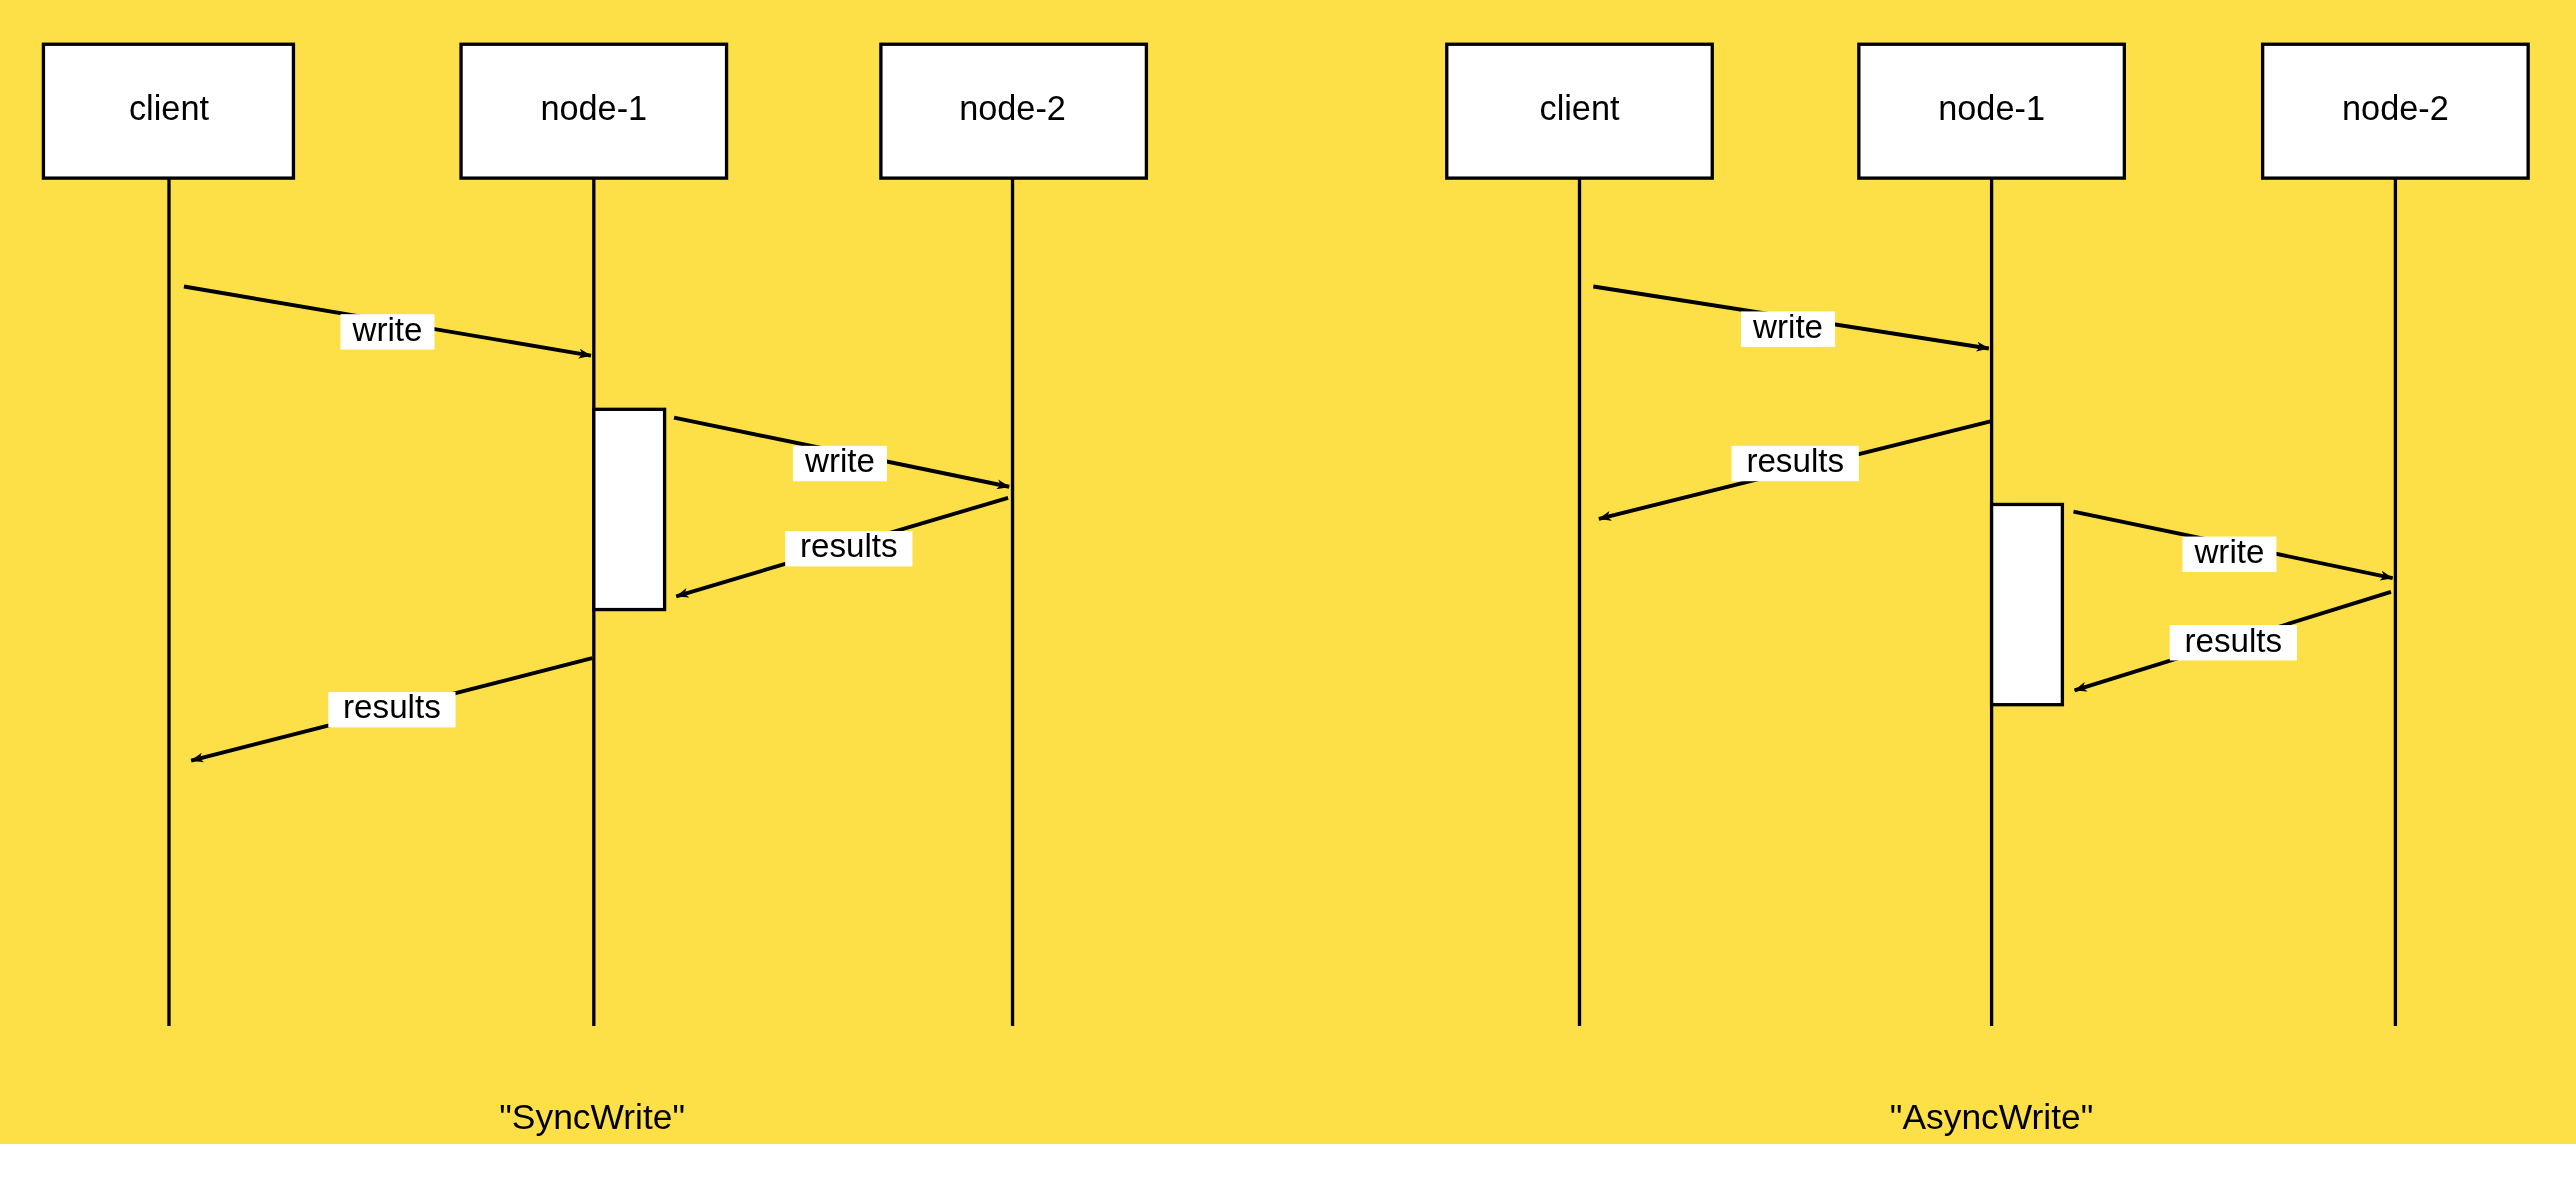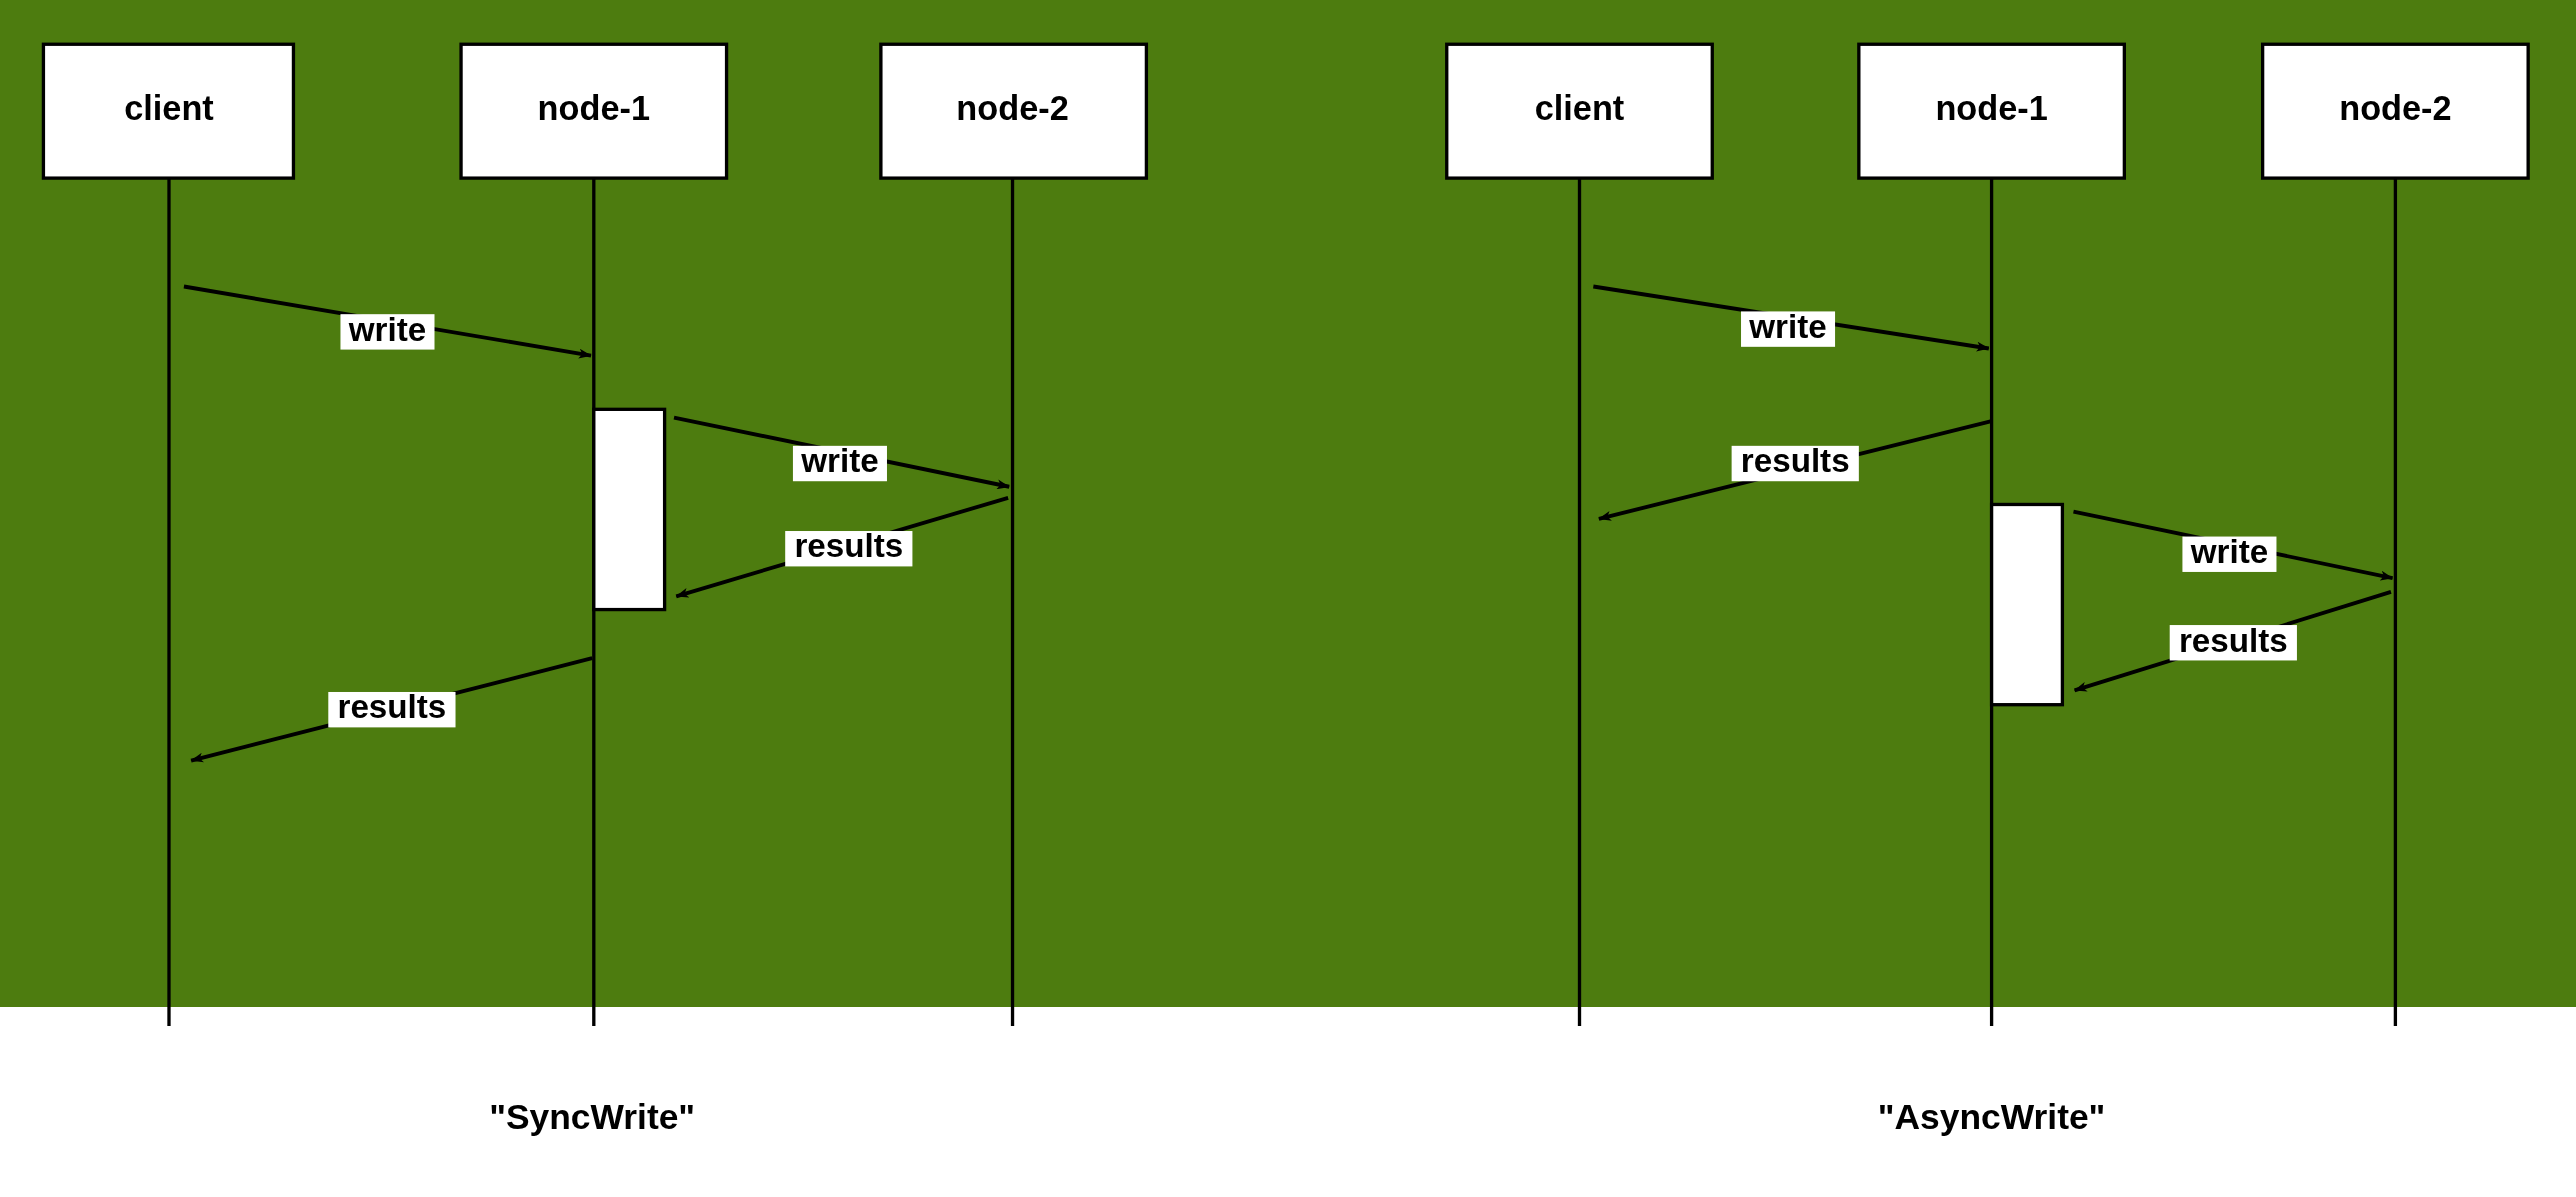--- a/index.html
+++ b/index.html
@@ -9,23 +9,22 @@
   }
   body {
     width: 2576px;
     height: 1197px;
     font-family: "Liberation Sans", sans-serif;
     overflow: hidden;
   }
   #diagram-root {
     position: relative;
     width: 2576px;
-    height: 1007px;
-    background: #4d7c0f;
-    font-weight: bold;
+    height: 1144px;
+    background: #fde047;
   }
   svg.seq-canvas {
     display: block;
     width: 2576px;
     height: 1197px;
   }
   .lifeline-box {
     fill: #ffffff;
     stroke: #000000;
     stroke-width: 6;

